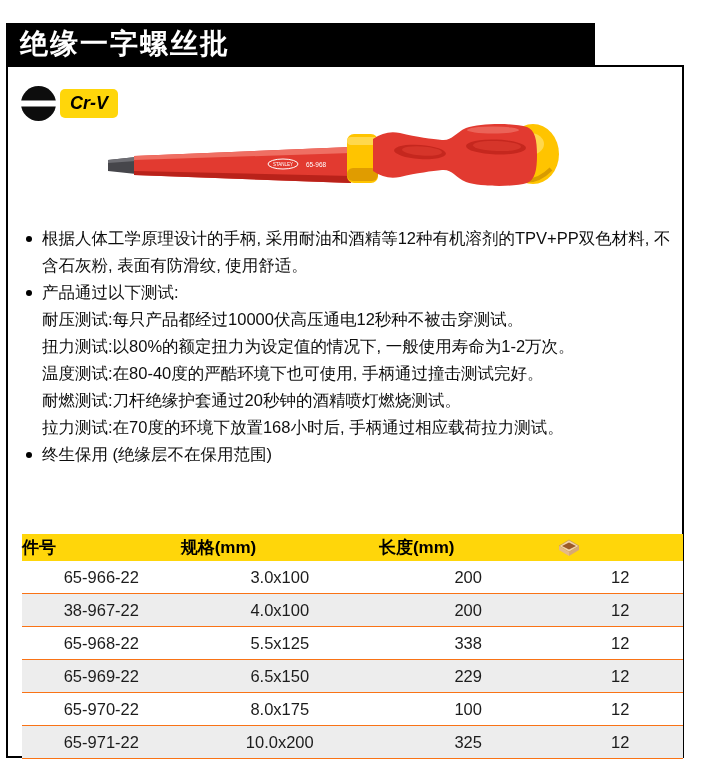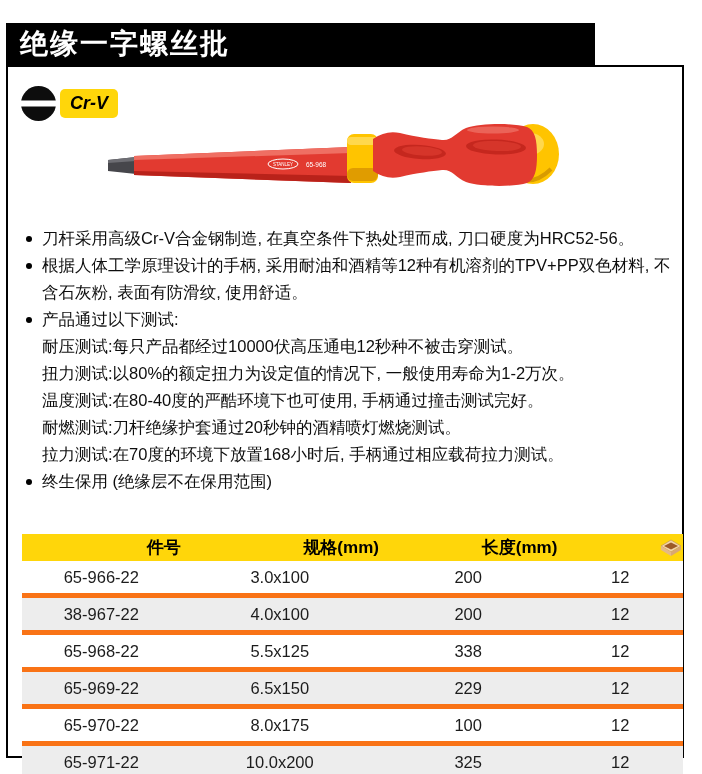--- a/index.html
+++ b/index.html
@@ -43,25 +43,25 @@
     border-radius:50%;background:#000;
   }
   .features li.no-dot::before{display:none;}
   
   table.spec{
     position:absolute;left:14px;top:467px;width:661px;
     border-collapse:collapse;table-layout:fixed;
   }
   table.spec th{
     background:#ffd60a;height:27px;font-size:17px;font-weight:bold;
-    color:#000;text-align:right;padding:0;
+    color:#000;text-align:left;padding:0;
   }
   table.spec td{
     height:32px;text-align:center;font-size:16.5px;color:#1c1c1c;
-    border-bottom:5px solid #f97316;padding:0;background:#fff;
+    border-bottom:1px solid #f97316;padding:0;background:#fff;
   }
   table.spec tr.alt td{background:#ededed;}
   th .qty-icon-wrap{display:inline-block;vertical-align:middle;line-height:0;}
 </style>
 </head>
 <body>
 
 <div class="page">
 
   <header class="title-bar">
@@ -117,23 +117,20 @@
         <ellipse cx="337" cy="45" rx="26" ry="7" fill="#c5271e" transform="rotate(4 337 45)"></ellipse>
         <ellipse cx="339" cy="44" rx="20" ry="4.5" fill="#d6352a" transform="rotate(4 339 44)"></ellipse>
         <ellipse cx="413" cy="40" rx="30" ry="7.5" fill="#c5271e" transform="rotate(2 413 40)"></ellipse>
         <ellipse cx="414" cy="39" rx="24" ry="5" fill="#d6352a" transform="rotate(2 414 39)"></ellipse>
 
         <ellipse cx="410" cy="23" rx="26" ry="3.5" fill="#f0756a" opacity="0.7"></ellipse>
       </svg>
     </div>
 
     <ul class="features">
-        <li>
-    <span class="txt">刀杆采用高级Cr-V合金钢制造, 在真空条件下热处理而成, 刀口硬度为HRC52-56。</span>
-  </li>
         <li>
     <span class="txt">根据人体工学原理设计的手柄, 采用耐油和酒精等12种有机溶剂的TPV+PP双色材料, 不含石灰粉, 表面有防滑纹, 使用舒适。</span>
   </li>
         <li>
     <span class="txt">产品通过以下测试:</span>
   </li>
         <li class="no-dot">
     <span class="txt">耐压测试:每只产品都经过10000伏高压通电12秒种不被击穿测试。</span>
   </li>
         <li class="no-dot">

